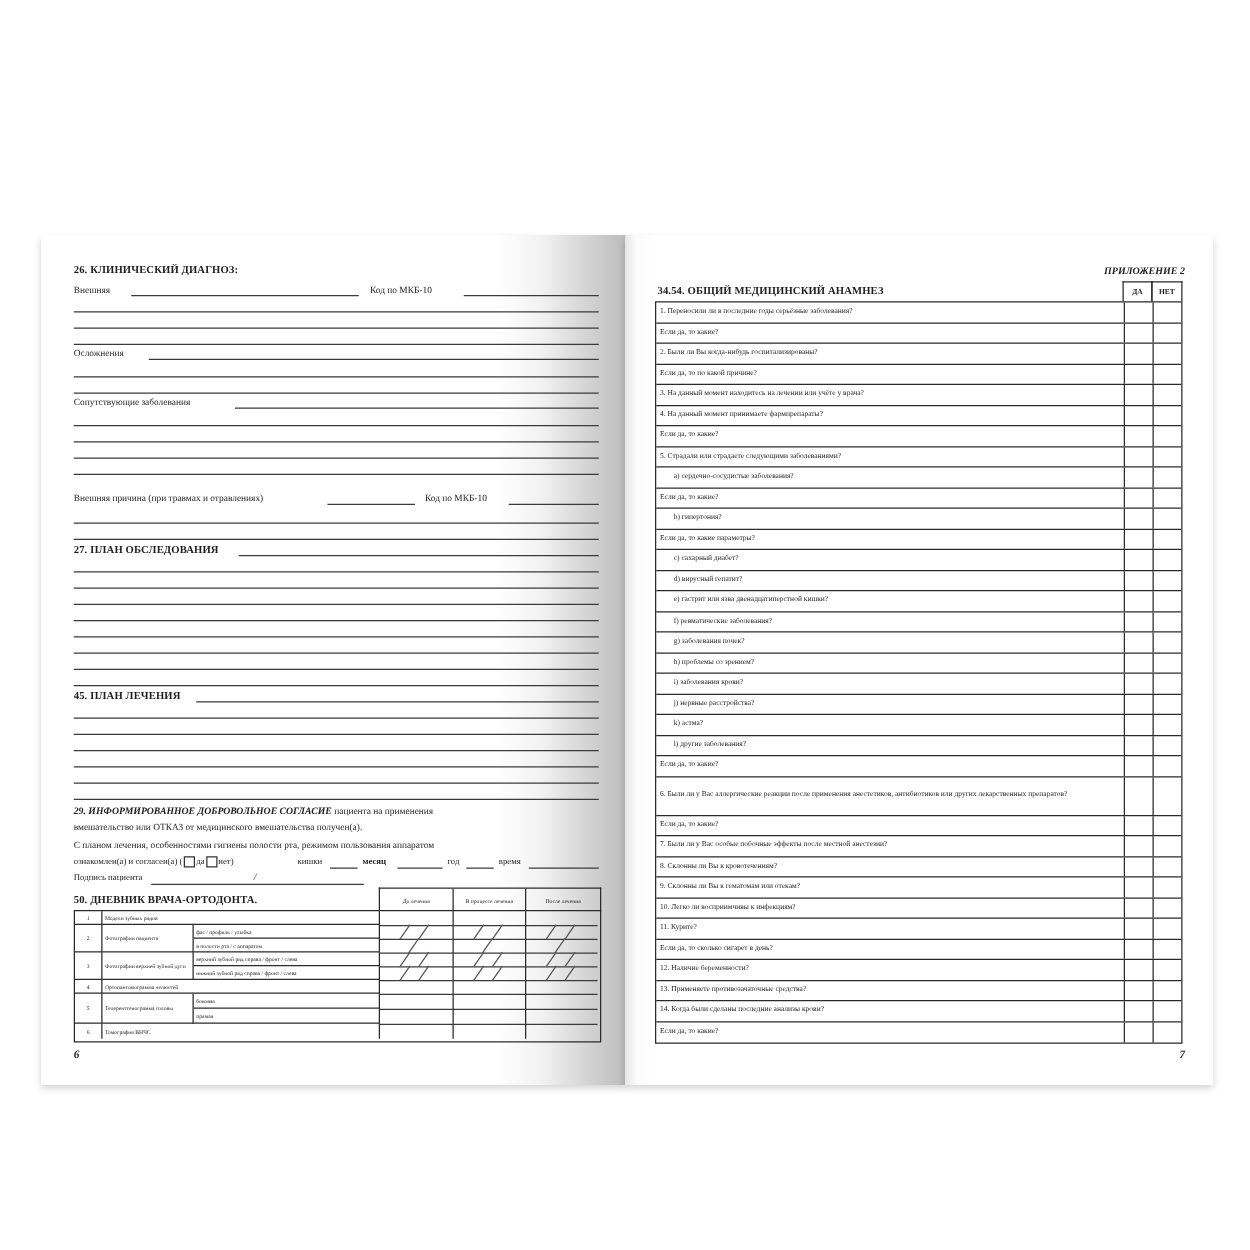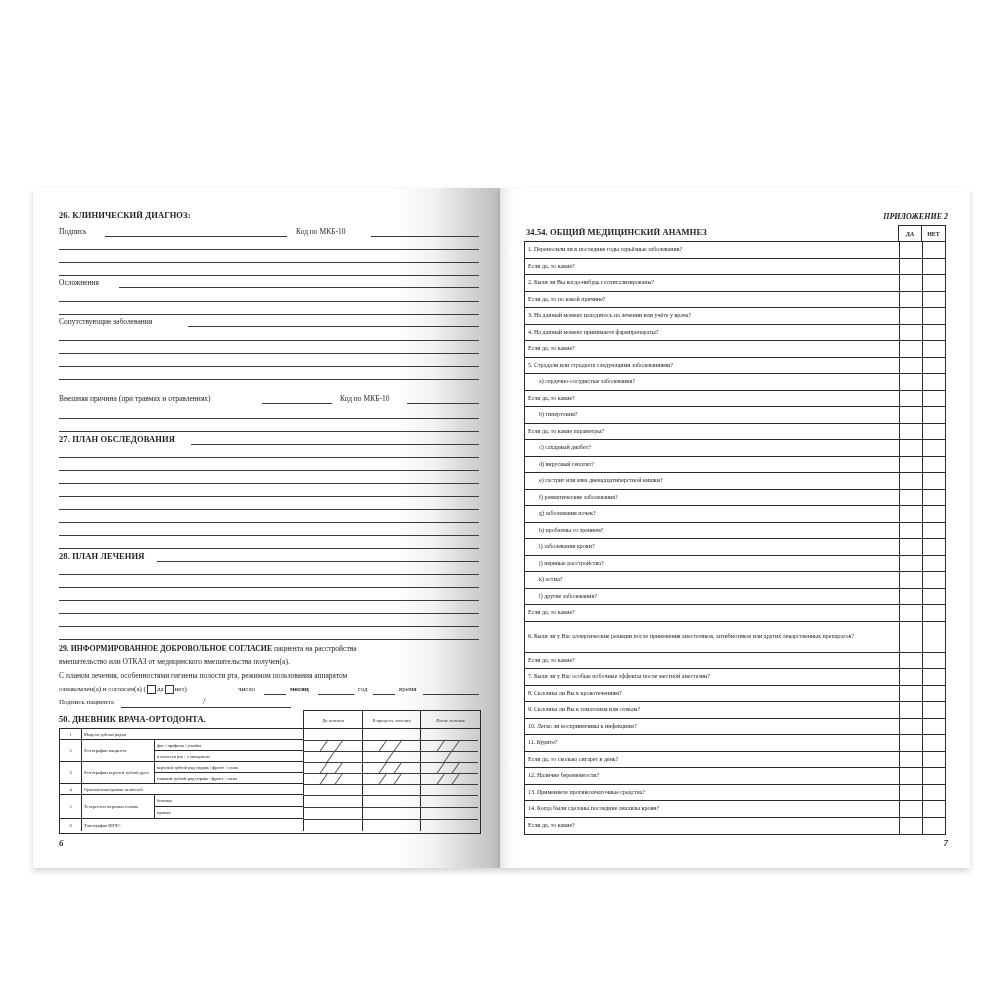--- a/index.html
+++ b/index.html
@@ -36,21 +36,21 @@
   .checkbox { display:inline-block; width:7px; height:7px; border:1px solid #333; vertical-align:middle; margin:0 1px; }
 </style>
 </head>
 <body>
 
 <div class="spread">
 
   <div class="page left">
 
     <div class="abs h" style="left:26px;top:22px;text-align:right;">26. КЛИНИЧЕСКИЙ ДИАГНОЗ:</div>
-    <div class="abs t" style="left:26px;top:39px;">Подпись</div>
+    <div class="abs t" style="left:26px;top:39px;">Внешняя</div>
     <div class="uline" style="left:72px;width:182px;top:48px;"></div>
     <div class="abs t" style="left:263px;top:39px;">Код по МКБ-10</div>
     <div class="uline" style="left:338px;width:108px;top:48px;"></div>
     <div class="line" style="left:26px;width:420px;top:61px;"></div>
     <div class="line" style="left:26px;width:420px;top:74px;"></div>
     <div class="line" style="left:26px;width:420px;top:87px;"></div>
     <div class="abs t" style="left:26px;top:90px;">Осложнения</div>
     <div class="uline" style="left:86px;width:360px;top:99px;"></div>
     <div class="line" style="left:26px;width:420px;top:113px;"></div>
     <div class="line" style="left:26px;width:420px;top:126px;"></div>
@@ -71,38 +71,38 @@
     <div class="uline" style="left:158px;width:288px;top:256px;"></div>
     <div class="line" style="left:26px;width:420px;top:269px;"></div>
     <div class="line" style="left:26px;width:420px;top:282px;"></div>
     <div class="line" style="left:26px;width:420px;top:295px;"></div>
     <div class="line" style="left:26px;width:420px;top:308px;"></div>
     <div class="line" style="left:26px;width:420px;top:321px;"></div>
     <div class="line" style="left:26px;width:420px;top:334px;"></div>
     <div class="line" style="left:26px;width:420px;top:347px;"></div>
     <div class="line" style="left:26px;width:420px;top:360px;"></div>
 
-    <div class="abs h" style="left:26px;top:363px;">28. ПЛАН ЛЕЧЕНИЯ</div>
+    <div class="abs h" style="left:26px;top:363px;">45. ПЛАН ЛЕЧЕНИЯ</div>
     <div class="uline" style="left:124px;width:322px;top:373px;"></div>
     <div class="line" style="left:26px;width:420px;top:386px;"></div>
     <div class="line" style="left:26px;width:420px;top:399px;"></div>
     <div class="line" style="left:26px;width:420px;top:412px;"></div>
     <div class="line" style="left:26px;width:420px;top:425px;"></div>
     <div class="line" style="left:26px;width:420px;top:438px;"></div>
     <div class="line" style="left:26px;width:420px;top:451px;"></div>
 
     <div class="abs t" style="left:26px;top:456px;">
-      <b style="font-size:7.8px;">29. ИНФОРМИРОВАННОЕ ДОБРОВОЛЬНОЕ СОГЛАСИЕ</b><span> пациента на расстройства</span>
+      <b style="font-size:7.8px;font-style:italic;">29. ИНФОРМИРОВАННОЕ ДОБРОВОЛЬНОЕ СОГЛАСИЕ</b><span> пациента на применения</span>
     </div>
     <div class="abs t" style="left:26px;top:469px;">вмешательство или ОТКАЗ от медицинского вмешательства получен(а).</div>
     <div class="abs t" style="left:26px;top:483px;">С планом лечения, особенностями гигиены полости рта, режимом пользования аппаратом</div>
     <div class="abs t" style="left:26px;top:497px;font-size:7px;">
       <span>ознакомлен(а) и согласен(а) (</span><span class="checkbox"></span><span>да</span><span class="checkbox"></span><span>нет)</span>
     </div>
-    <div class="abs t" style="left:205px;top:497px;font-size:7px;">число</div>
+    <div class="abs t" style="left:205px;top:497px;font-size:7px;">кишки</div>
     <div class="uline" style="left:231px;width:22px;top:506px;"></div>
     <div class="abs t" style="left:257px;top:497px;font-size:7px;font-weight:bold;">месяц</div>
     <div class="uline" style="left:285px;width:36px;top:506px;"></div>
     <div class="abs t" style="left:325px;top:497px;font-size:7px;">год</div>
     <div class="uline" style="left:340px;width:22px;top:506px;"></div>
     <div class="abs t" style="left:366px;top:497px;font-size:7px;">время</div>
     <div class="uline" style="left:390px;width:56px;top:506px;"></div>
     <div class="abs t" style="left:26px;top:510px;font-size:7px;">Подпись пациента</div>
     <div class="uline" style="left:88px;width:170px;top:519px;"></div>
     <div class="abs t" style="left:170px;top:509px;font-style:italic;">/</div>

